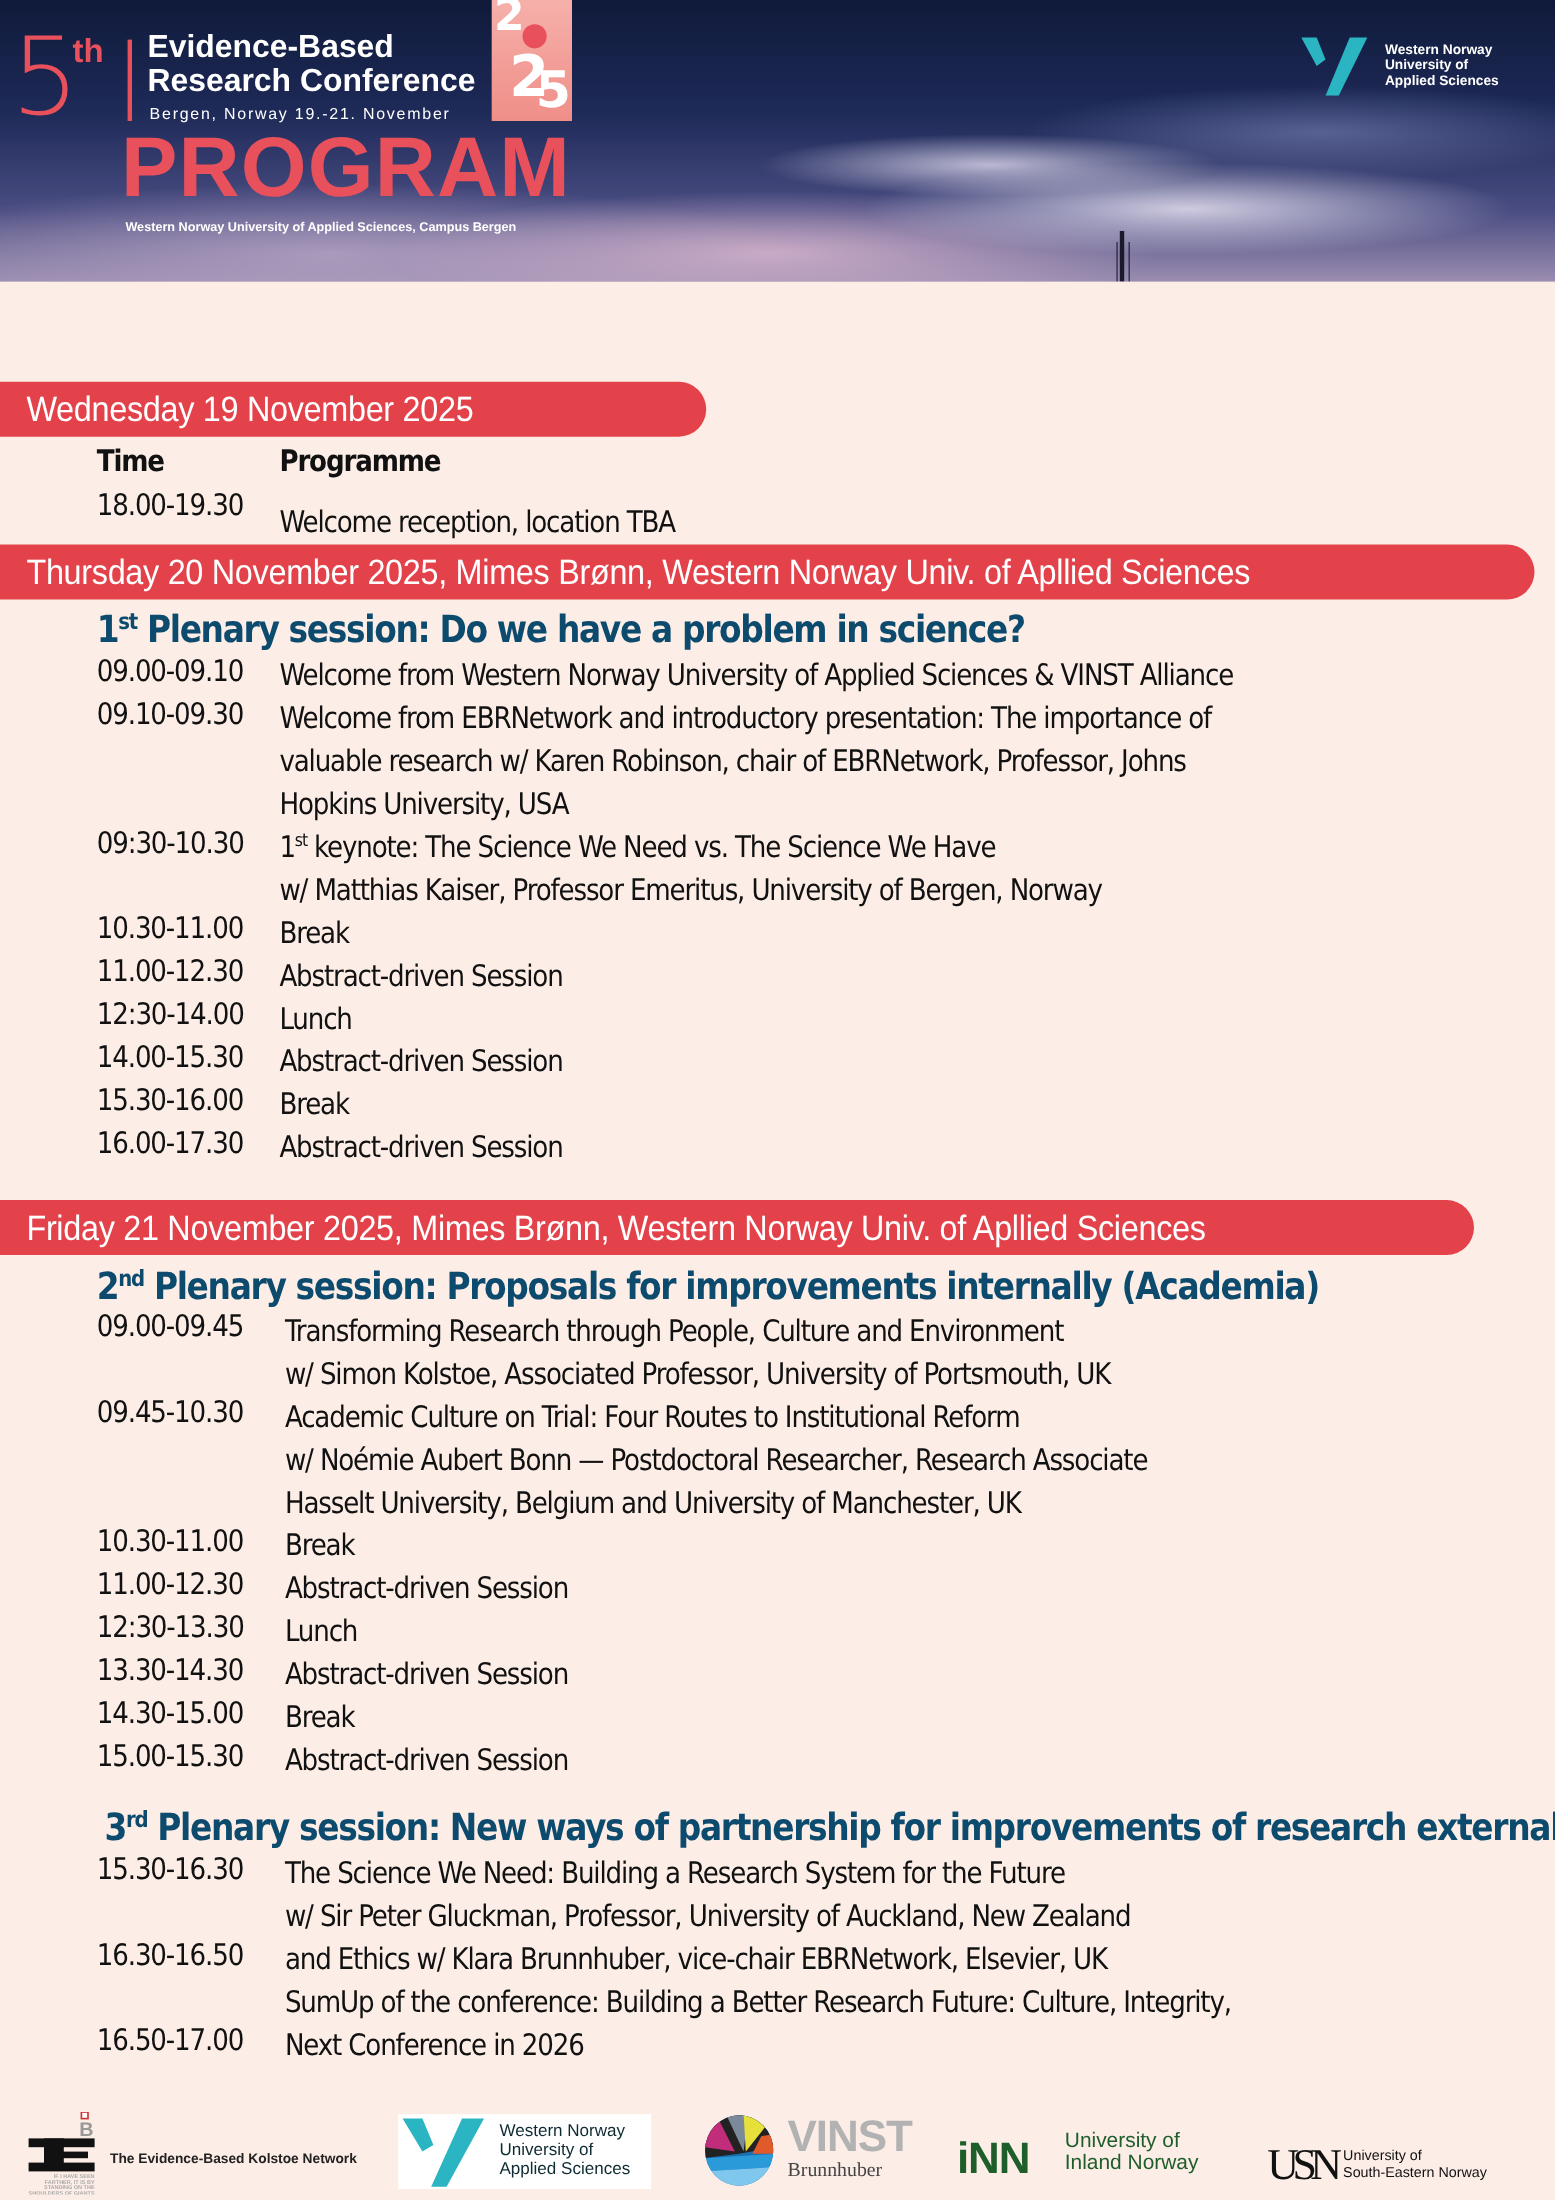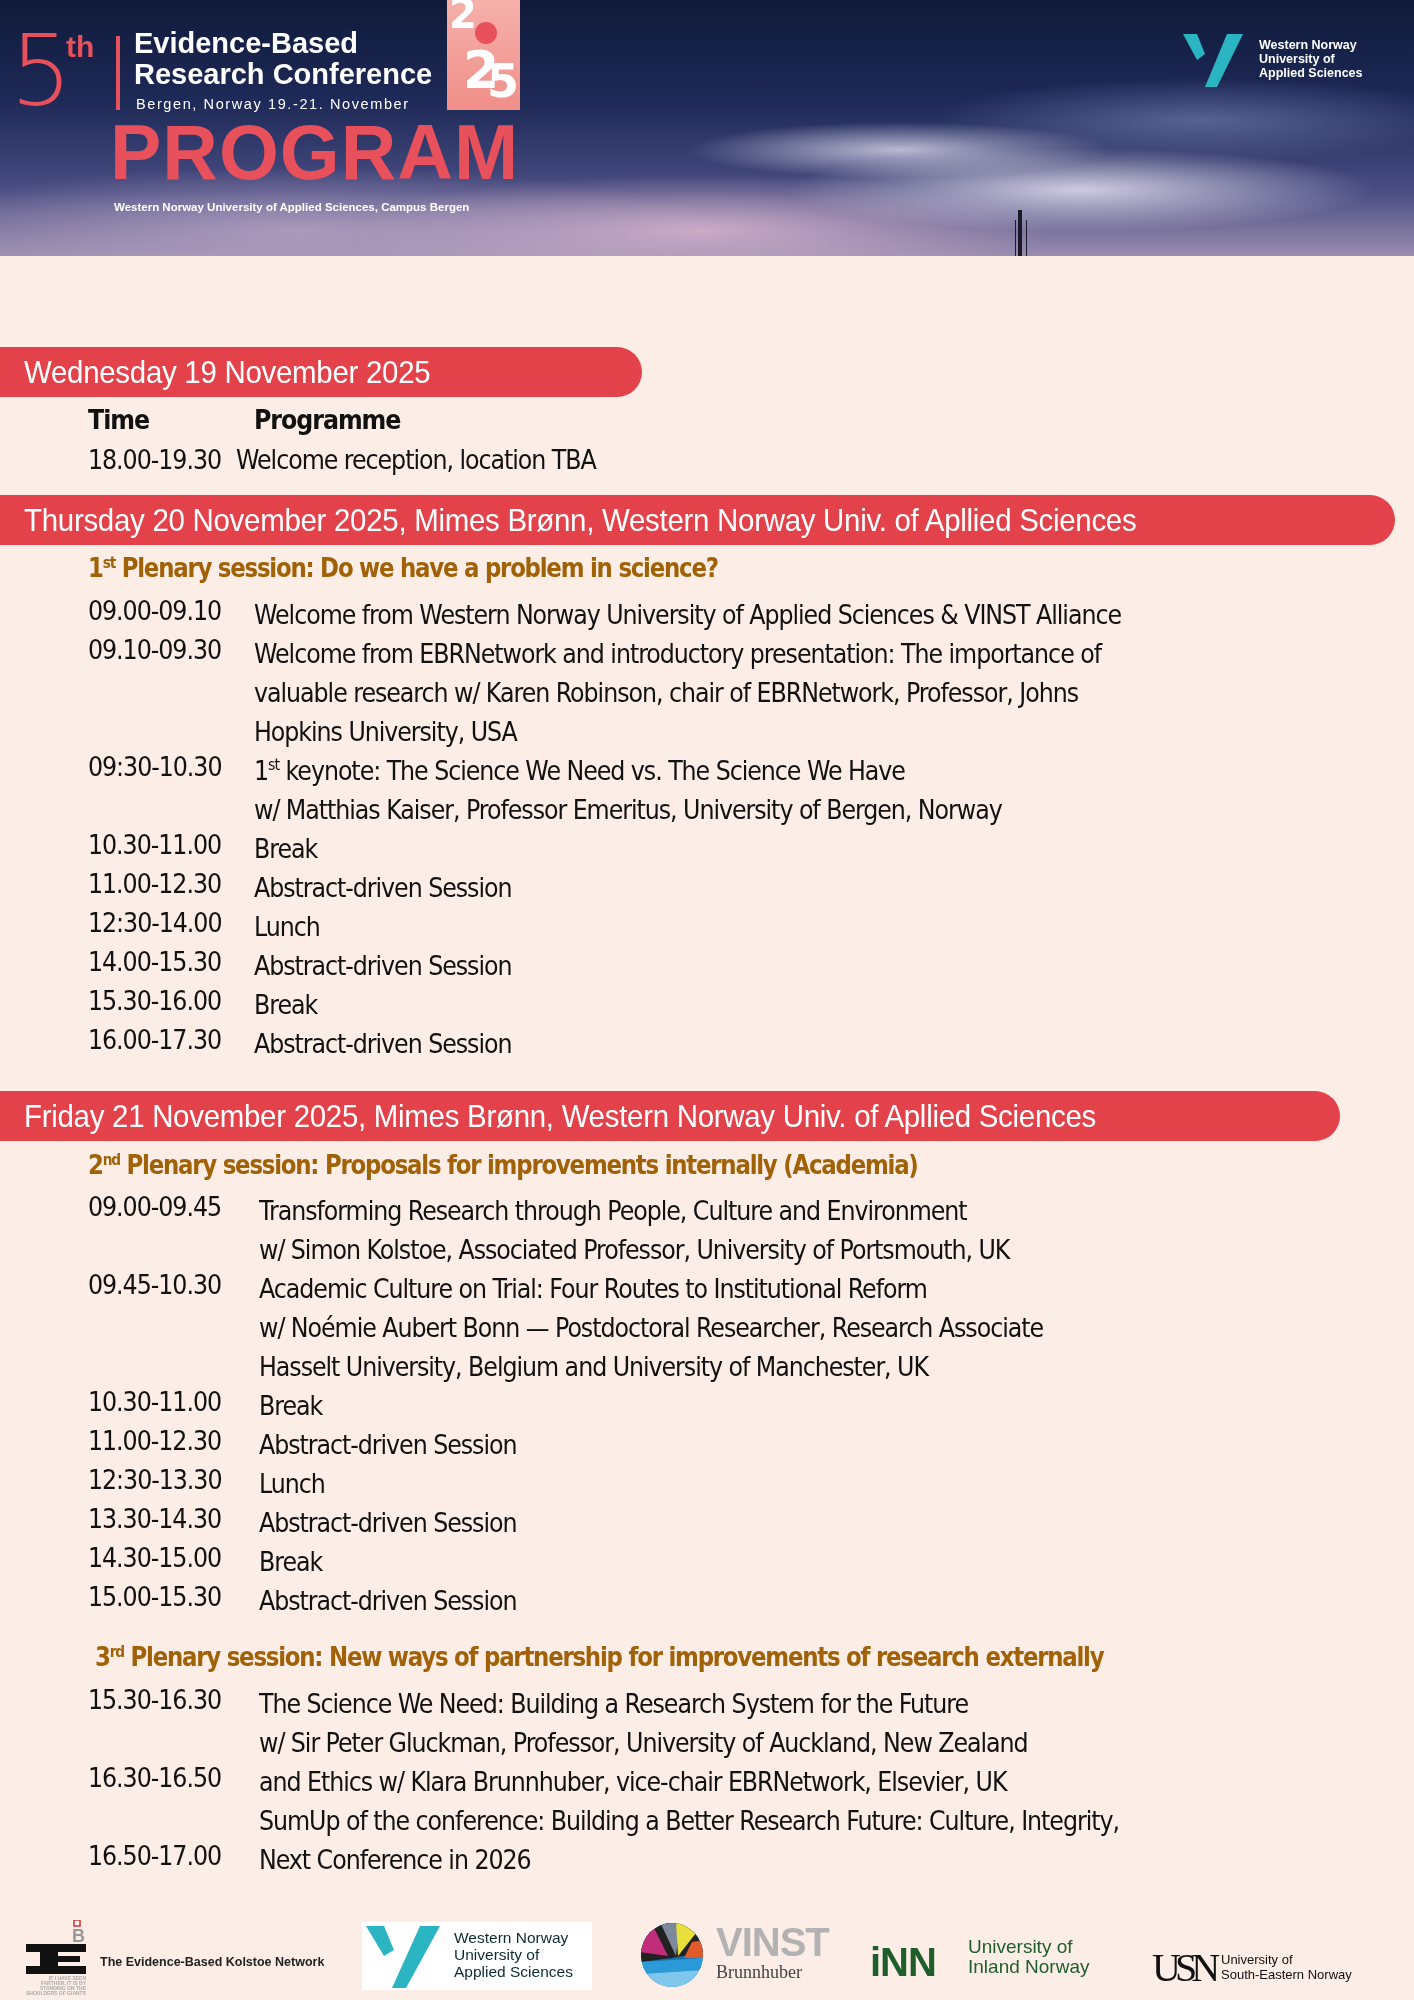--- a/index.html
+++ b/index.html
@@ -96,21 +96,21 @@
   #day3 { top: 1091px; width: 1340px; padding-left: 24px; }
 
   
   .txt {
     position: absolute; font-size: 27px; color: #111; white-space: nowrap;
     font-family: "DejaVu Sans", sans-serif; letter-spacing: -1.2px;
   }
   .txt span.inner { display: inline-block; transform: scaleX(0.88); transform-origin: left center; }
   .hdr { font-weight: bold; }
   .plenary {
-    position: absolute; font-size: 26px; font-weight: bold; color: #a16207; white-space: nowrap;
+    position: absolute; font-size: 34px; font-weight: bold; color: #0c4a6e; white-space: nowrap;
     font-family: "DejaVu Sans", sans-serif; letter-spacing: -1.4px;
   }
   .plenary span.inner { display: inline-block; transform: scaleX(0.88); transform-origin: left center; }
   sup { font-size: 60%; vertical-align: 0.6em; line-height: 0; }
 
   .row { position: absolute; left: 88px; height: 39px; }
   .row .time { position: absolute; left: 0; top: 0; }
   .row .desc { position: absolute; top: 0; }
   .line { display: block; height: 39px; line-height: 39px; }
 
@@ -163,21 +163,21 @@
   </div>
 </div>
 
 <div class="daybar" id="day1"><span>Wednesday 19 November 2025</span></div>
 
 <div class="txt hdr" style="left:88px; top:404px;"><span class="inner">Time</span></div>
 <div class="txt hdr" style="left:254px; top:404px;"><span class="inner">Programme</span></div>
 
 <div class="row" style="top:444px;">
   <div class="txt time"><span class="inner">18.00-19.30</span></div>
-  <div class="txt desc" style="left:148px;"><span class="inner">Welcome reception, location TBA</span></div>
+  <div class="txt desc" style="left:166px;margin-top:16px;"><span class="inner">Welcome reception, location TBA</span></div>
 </div>
 
 <div class="daybar" id="day2"><span>Thursday 20 November 2025,  Mimes Brønn, Western Norway Univ. of Apllied Sciences</span></div>
 
 <div class="plenary" style="left:88px; top:553px;"><span class="inner"><span>1</span><sup>st</sup> <span>Plenary session: Do we have a problem in science?</span></span></div>
 
 <div id="day2-rows">
     <div class="row" style="top: 595px;">
       <div class="txt time"><span class="inner">09.00-09.10</span></div>
       <div class="txt desc" style="left: 166px;">

